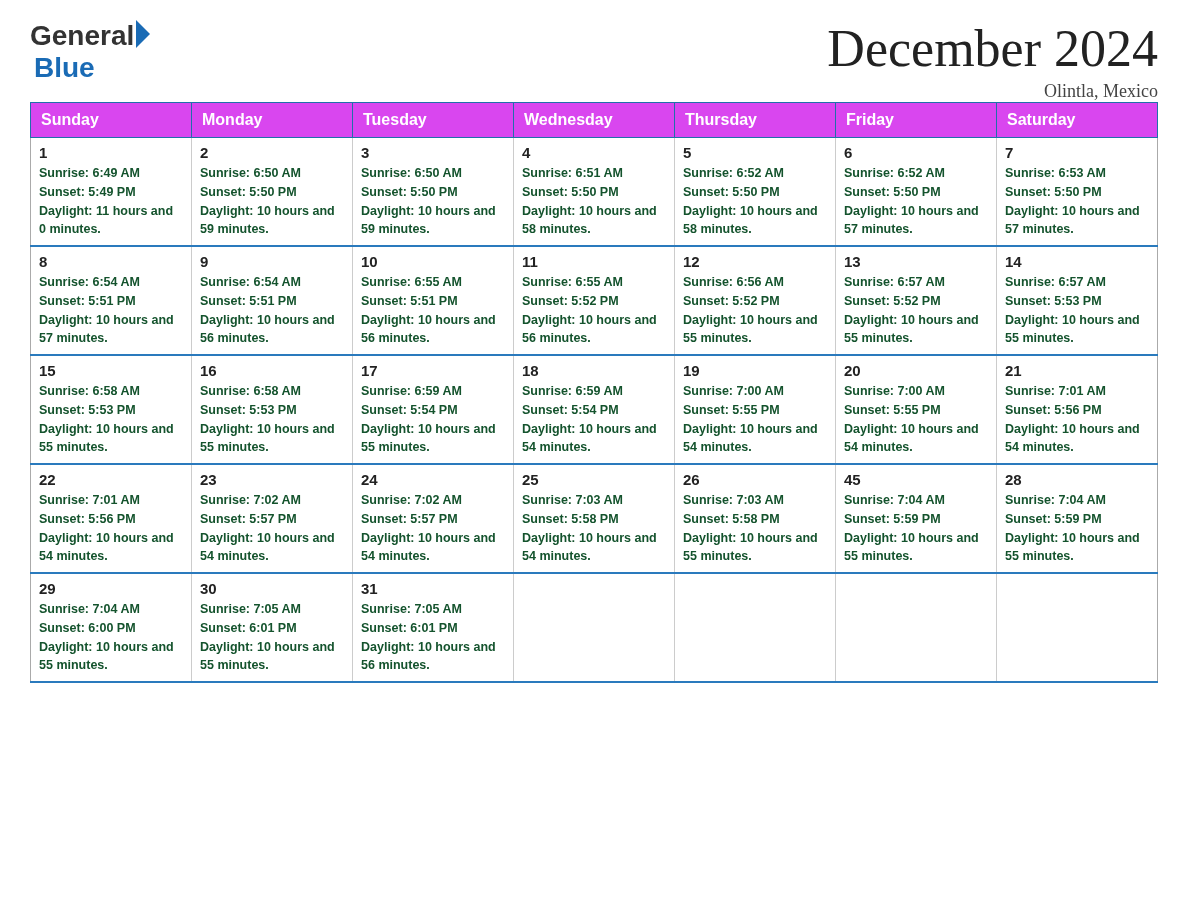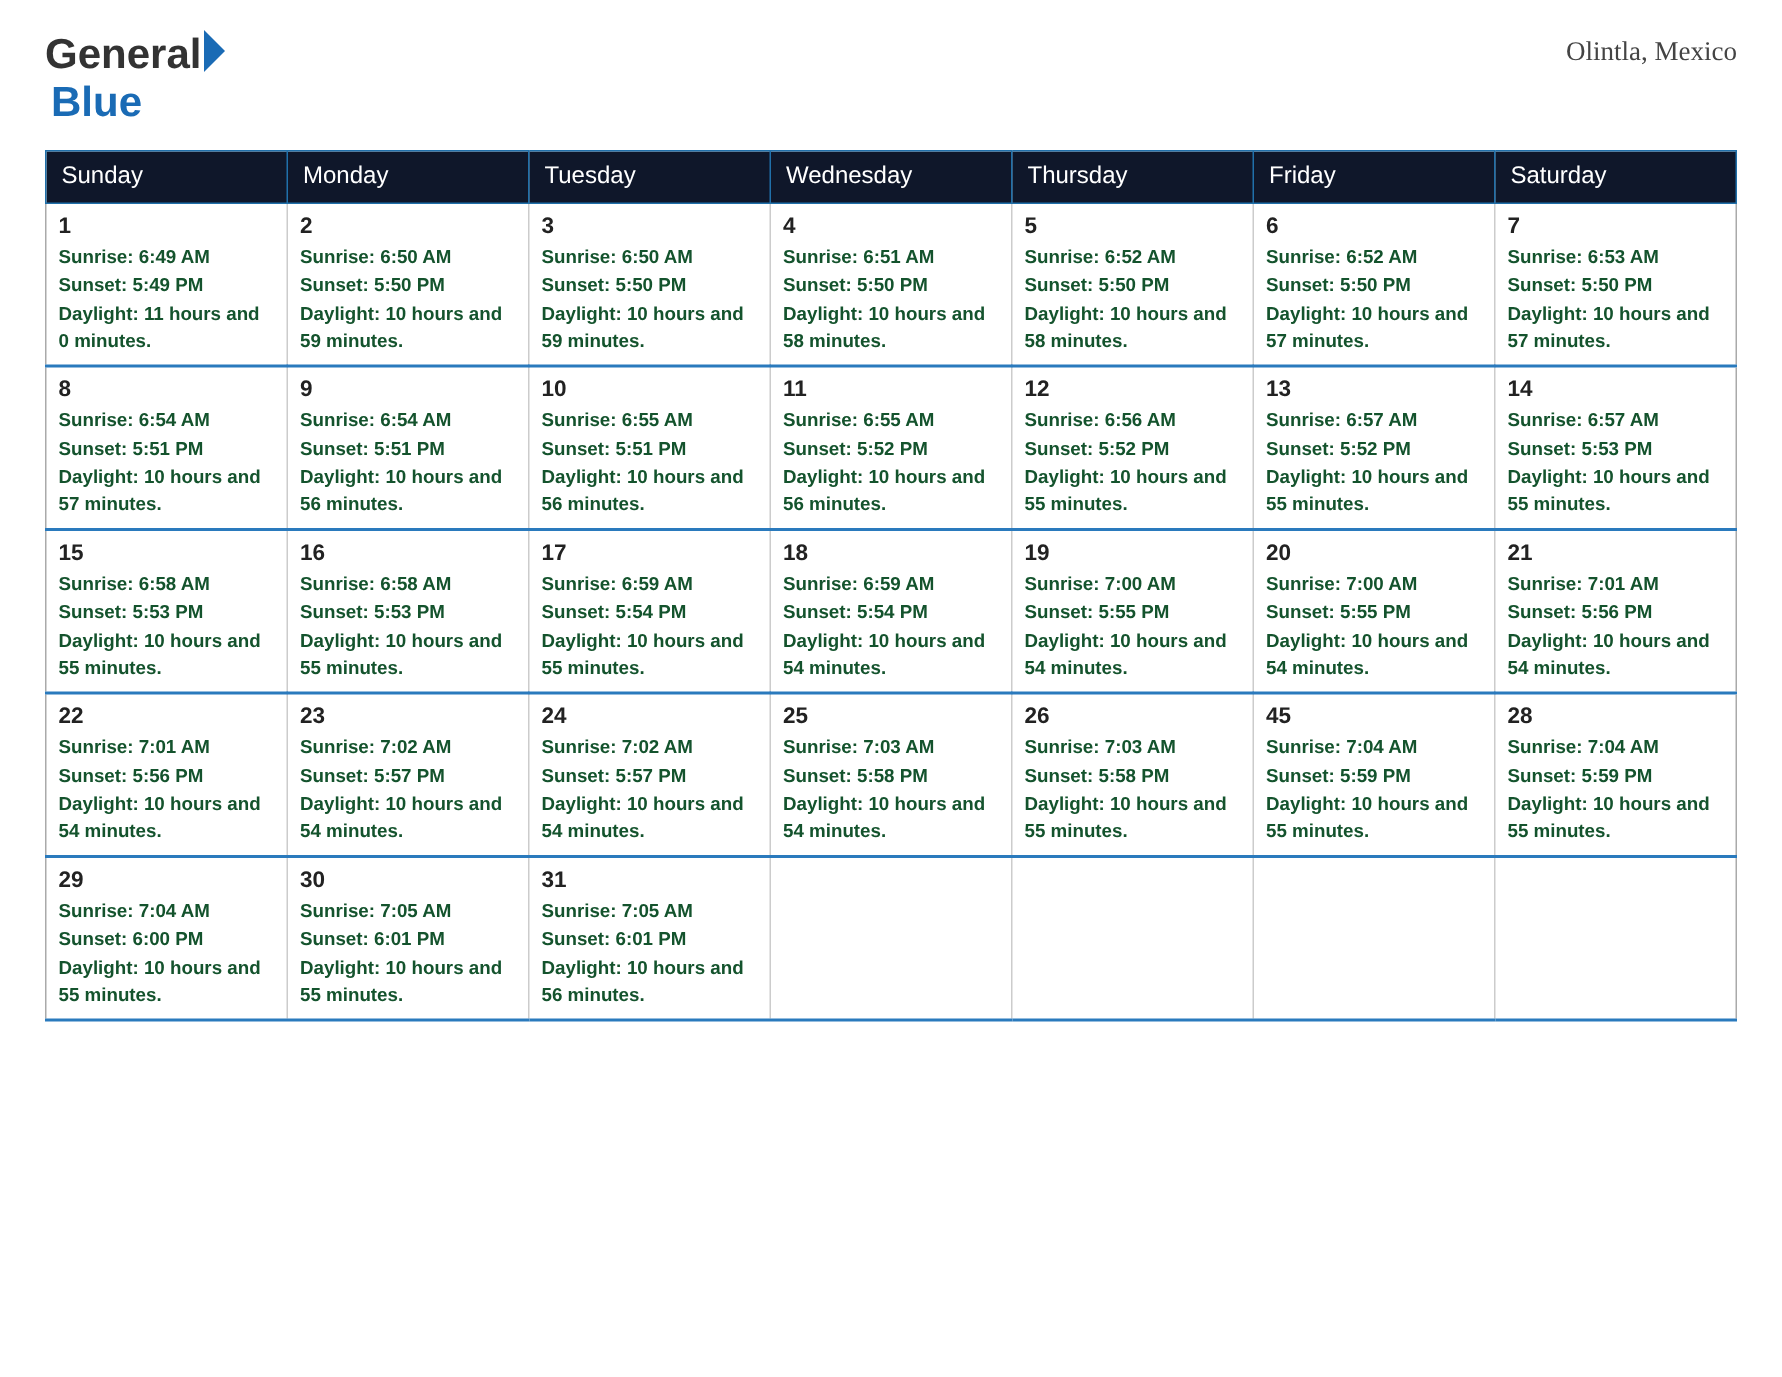--- a/index.html
+++ b/index.html
@@ -7,21 +7,21 @@
       background: #fff;
       font-family: Arial, Helvetica, sans-serif;
       padding: 20px 30px;
       width: 1188px;
       min-height: 918px;
     }
     .header {
       display: flex;
       justify-content: space-between;
       align-items: flex-start;
-      margin-bottom: 16px;
+      margin-bottom: 0;
     }
     .logo-text-general {
       font-size: 28px;
       font-weight: bold;
       color: #333;
       font-family: Arial, sans-serif;
     }
     .logo-text-blue {
       font-size: 28px;
       font-weight: bold;
@@ -60,24 +60,24 @@
       color: #444;
       font-family: Georgia, serif;
       margin-top: 4px;
     }
     table {
       width: 100%;
       border-collapse: collapse;
       border: 1px solid #aaa;
     }
     thead tr th {
-      background-color: #0f172a;
+      background-color: #d946ef;
       color: #fff;
       font-size: 16px;
-      font-weight: normal;
+      font-weight: bold;
       padding: 8px 10px;
       text-align: left;
       border: 1px solid #2070aa;
     }
     tbody tr td {
       vertical-align: top;
       padding: 6px 8px;
       border: 1px solid #ccc;
       font-size: 13px;
       color: #222;
@@ -127,20 +127,21 @@
   <div class="logo-wrapper">
     <div class="logo-line1">
       <span class="logo-text-general">General</span>
       <div class="logo-triangle"></div>
     </div>
     <div style="display:flex; align-items:flex-end; padding-left:4px;">
       <span class="logo-text-blue">Blue</span>
     </div>
   </div>
   <div class="title-block">
+    <div class="month-year">December 2024</div>
     <div class="location">Olintla, Mexico</div>
   </div>
 </div>
 
 <table>
   <thead>
     <tr>
       <th>Sunday</th>
       <th>Monday</th>
       <th>Tuesday</th>

